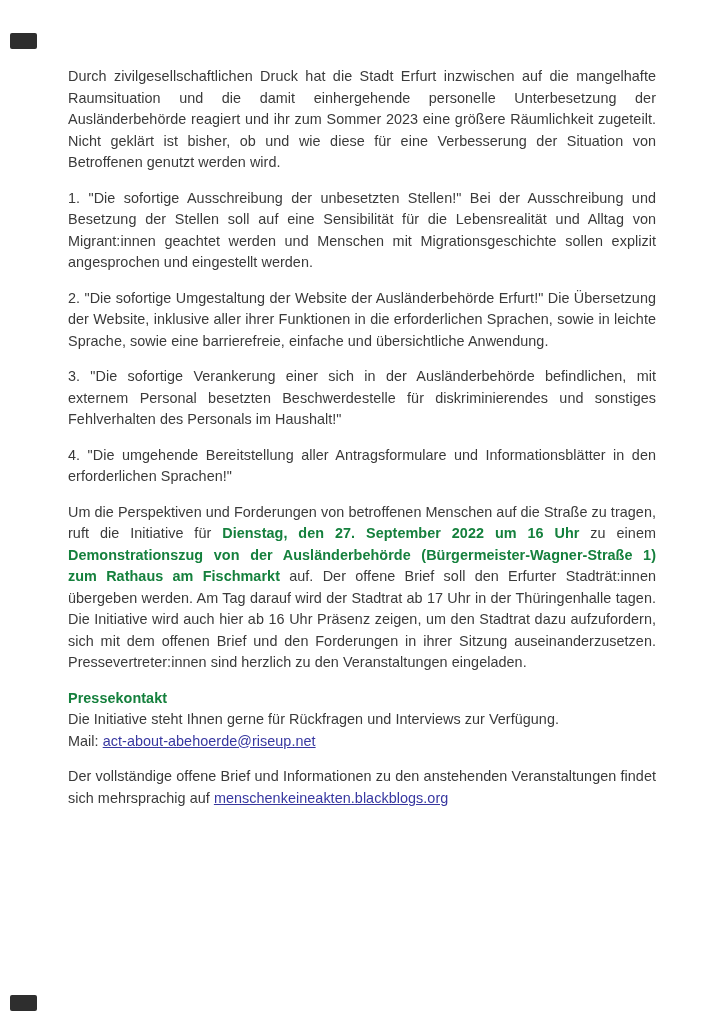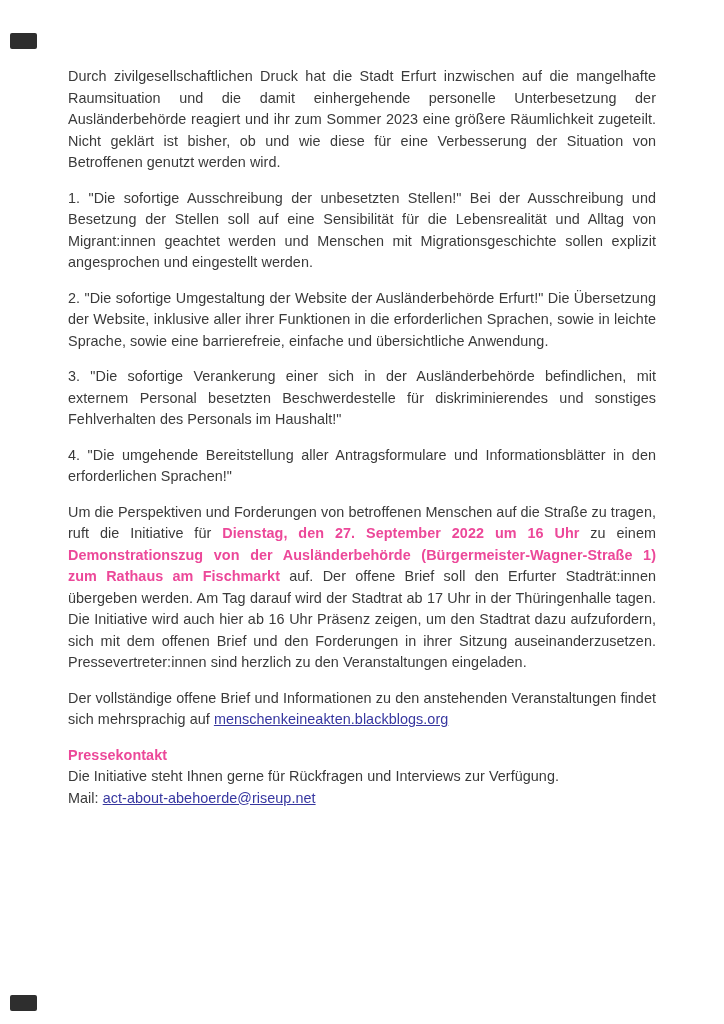--- a/index.html
+++ b/index.html
@@ -28,21 +28,21 @@
   .content p.para {
     margin: 0 0 14px 0;
     font-size: 14.4px;
     line-height: 21.5px;
     color: #3a3a3a;
     text-align: justify;
     letter-spacing: 0.05px;
   }
   .content p.para b {
     font-weight: bold;
-    color: #ec4899;
+    color: #15803d;
   }
   .content p.para a {
     color: #3737a0;
     text-decoration: underline;
     cursor: pointer;
   }
   .corner-mark {
     position: absolute;
     left: 10px;
     width: 27px;
@@ -58,17 +58,17 @@
 
 <div class="page">
   <div class="corner-mark top"></div>
   <div class="content">
       <p class="para"><span>Durch zivilgesellschaftlichen Druck hat die Stadt Erfurt inzwischen auf die mangelhafte Raumsituation und die damit einhergehende personelle Unterbesetzung der Ausländerbehörde reagiert und ihr zum Sommer 2023 eine größere Räumlichkeit zugeteilt. Nicht geklärt ist bisher, ob und wie diese für eine Verbesserung der Situation von Betroffenen genutzt werden wird.</span></p>
       <p class="para"><span>1. "Die sofortige Ausschreibung der unbesetzten Stellen!" Bei der Ausschreibung und Besetzung der Stellen soll auf eine Sensibilität für die Lebensrealität und Alltag von Migrant:innen geachtet werden und Menschen mit Migrationsgeschichte sollen explizit angesprochen und eingestellt werden.</span></p>
       <p class="para"><span>2. "Die sofortige Umgestaltung der Website der Ausländerbehörde Erfurt!" Die Übersetzung der Website, inklusive aller ihrer Funktionen in die erforderlichen Sprachen, sowie in leichte Sprache, sowie eine barrierefreie, einfache und übersichtliche Anwendung.</span></p>
       <p class="para"><span>3. "Die sofortige Verankerung einer sich in der Ausländerbehörde befindlichen, mit externem Personal besetzten Beschwerdestelle für diskriminierendes und sonstiges Fehlverhalten des Personals im Haushalt!"</span></p>
       <p class="para"><span>4. "Die umgehende Bereitstellung aller Antragsformulare und Informationsblätter in den erforderlichen Sprachen!"</span></p>
       <p class="para"><span>Um die Perspektiven und Forderungen von betroffenen Menschen auf die Straße zu tragen, ruft die Initiative für </span><b>Dienstag, den 27. September 2022 um 16 Uhr</b><span> zu einem </span><b>Demonstrationszug von der Ausländerbehörde (Bürgermeister-Wagner-Straße 1) zum Rathaus am Fischmarkt</b><span> auf. Der offene Brief soll den Erfurter Stadträt:innen übergeben werden. Am Tag darauf wird der Stadtrat ab 17 Uhr in der Thüringenhalle tagen. Die Initiative wird auch hier ab 16 Uhr Präsenz zeigen, um den Stadtrat dazu aufzufordern, sich mit dem offenen Brief und den Forderungen in ihrer Sitzung auseinanderzusetzen. Pressevertreter:innen sind herzlich zu den Veranstaltungen eingeladen.</span></p>
+      <p class="para"><b>Pressekontakt</b><br><span>Die Initiative steht Ihnen gerne für Rückfragen und Interviews zur Verfügung.</span><br><span>Mail: </span><a href="#">act-about-abehoerde@riseup.net</a></p>
       <p class="para"><span>Der vollständige offene Brief und Informationen zu den anstehenden Veranstaltungen findet sich mehrsprachig auf </span><a href="#">menschenkeineakten.blackblogs.org</a></p>
-      <p class="para"><b>Pressekontakt</b><br><span>Die Initiative steht Ihnen gerne für Rückfragen und Interviews zur Verfügung.</span><br><span>Mail: </span><a href="#">act-about-abehoerde@riseup.net</a></p>
     </div>
   <div class="corner-mark bottom"></div>
 </div>
 
 </body></html>

